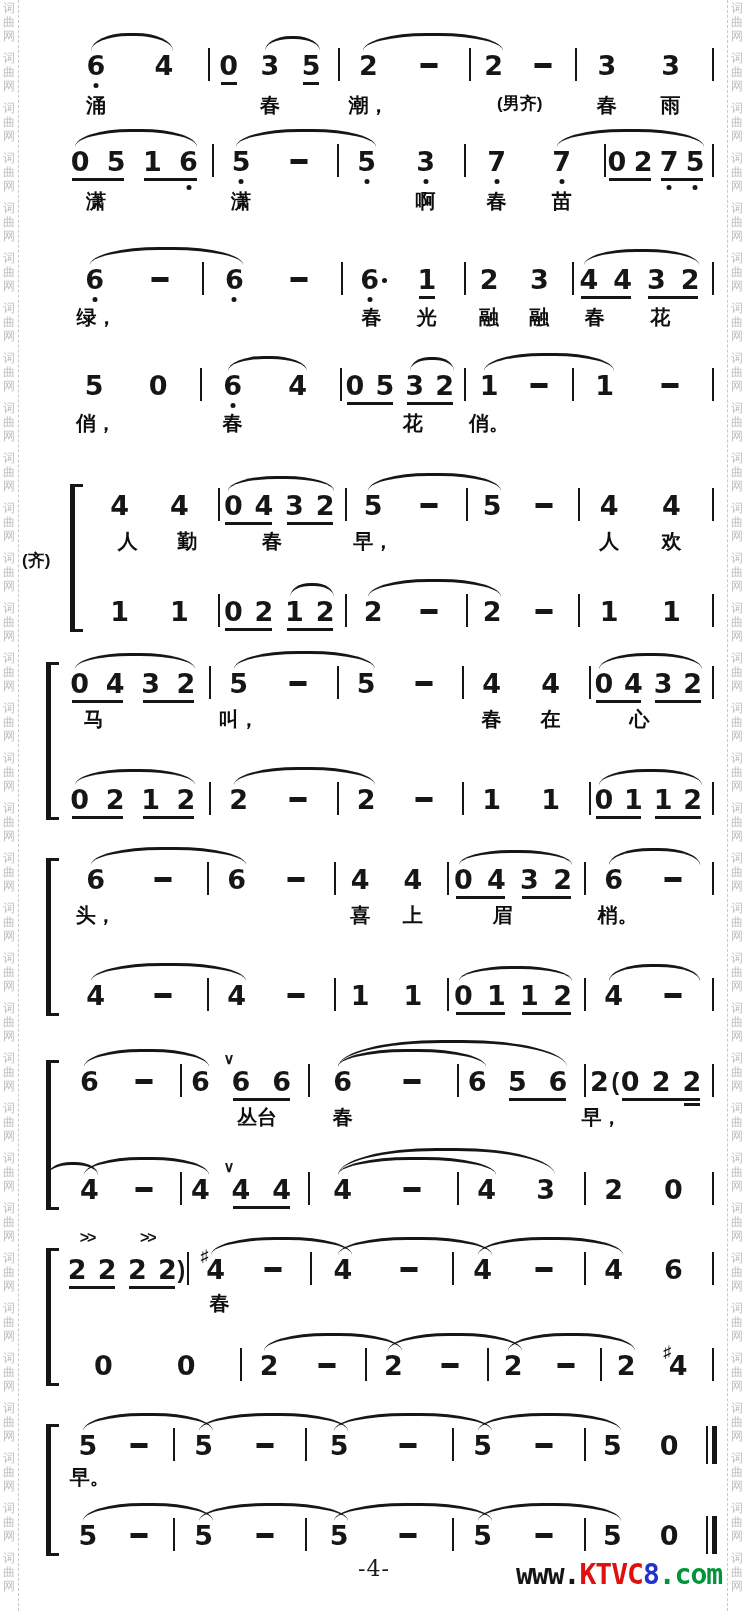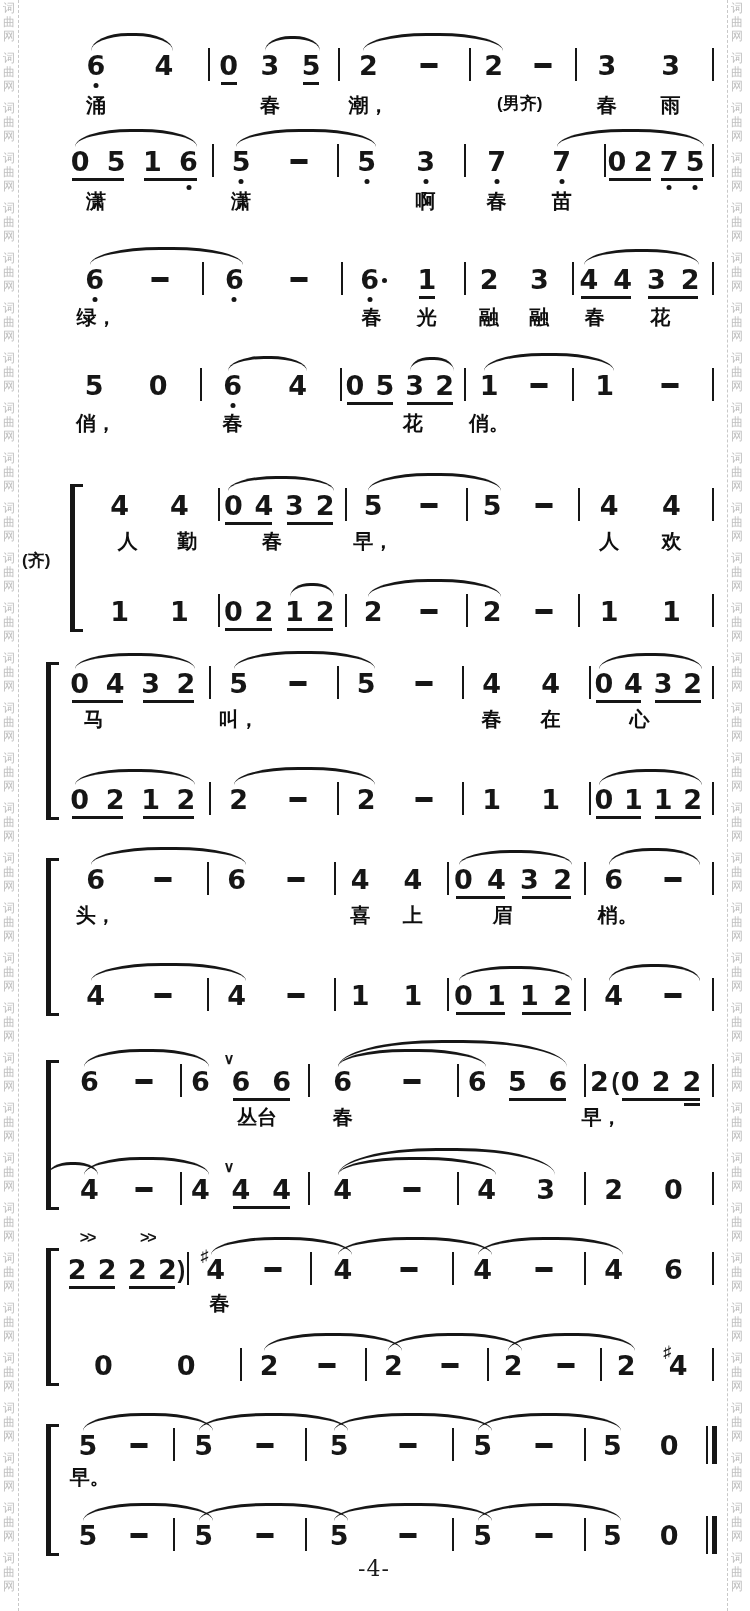--- a/index.html
+++ b/index.html
@@ -667,13 +667,14 @@
       <div class="wm-char" style="left: 731px; top: 1466px; color: rgb(191, 191, 191);">曲</div>
       <div class="wm-char" style="left: 731px; top: 1480px; color: rgb(191, 191, 191);">网</div>
       <div class="wm-char" style="left: 731px; top: 1502px; color: rgb(191, 191, 191);">词</div>
       <div class="wm-char" style="left: 731px; top: 1516px; color: rgb(191, 191, 191);">曲</div>
       <div class="wm-char" style="left: 731px; top: 1530px; color: rgb(191, 191, 191);">网</div>
       <div class="wm-char" style="left: 731px; top: 1552px; color: rgb(191, 191, 191);">词</div>
       <div class="wm-char" style="left: 731px; top: 1566px; color: rgb(191, 191, 191);">曲</div>
       <div class="wm-char" style="left: 731px; top: 1580px; color: rgb(191, 191, 191);">网</div>
     </div>
   <div class="footer-page">-4-</div>
+  <div class="footer-logo"><span class="logo-seg" style="color: rgb(21, 21, 21);">www.</span><span class="logo-seg" style="color: rgb(224, 16, 16);">KTVC</span><span class="logo-seg" style="color: rgb(34, 51, 204);">8</span><span class="logo-seg" style="color: rgb(0, 149, 58);">.com</span></div>
 </div>
 
 </body></html>

